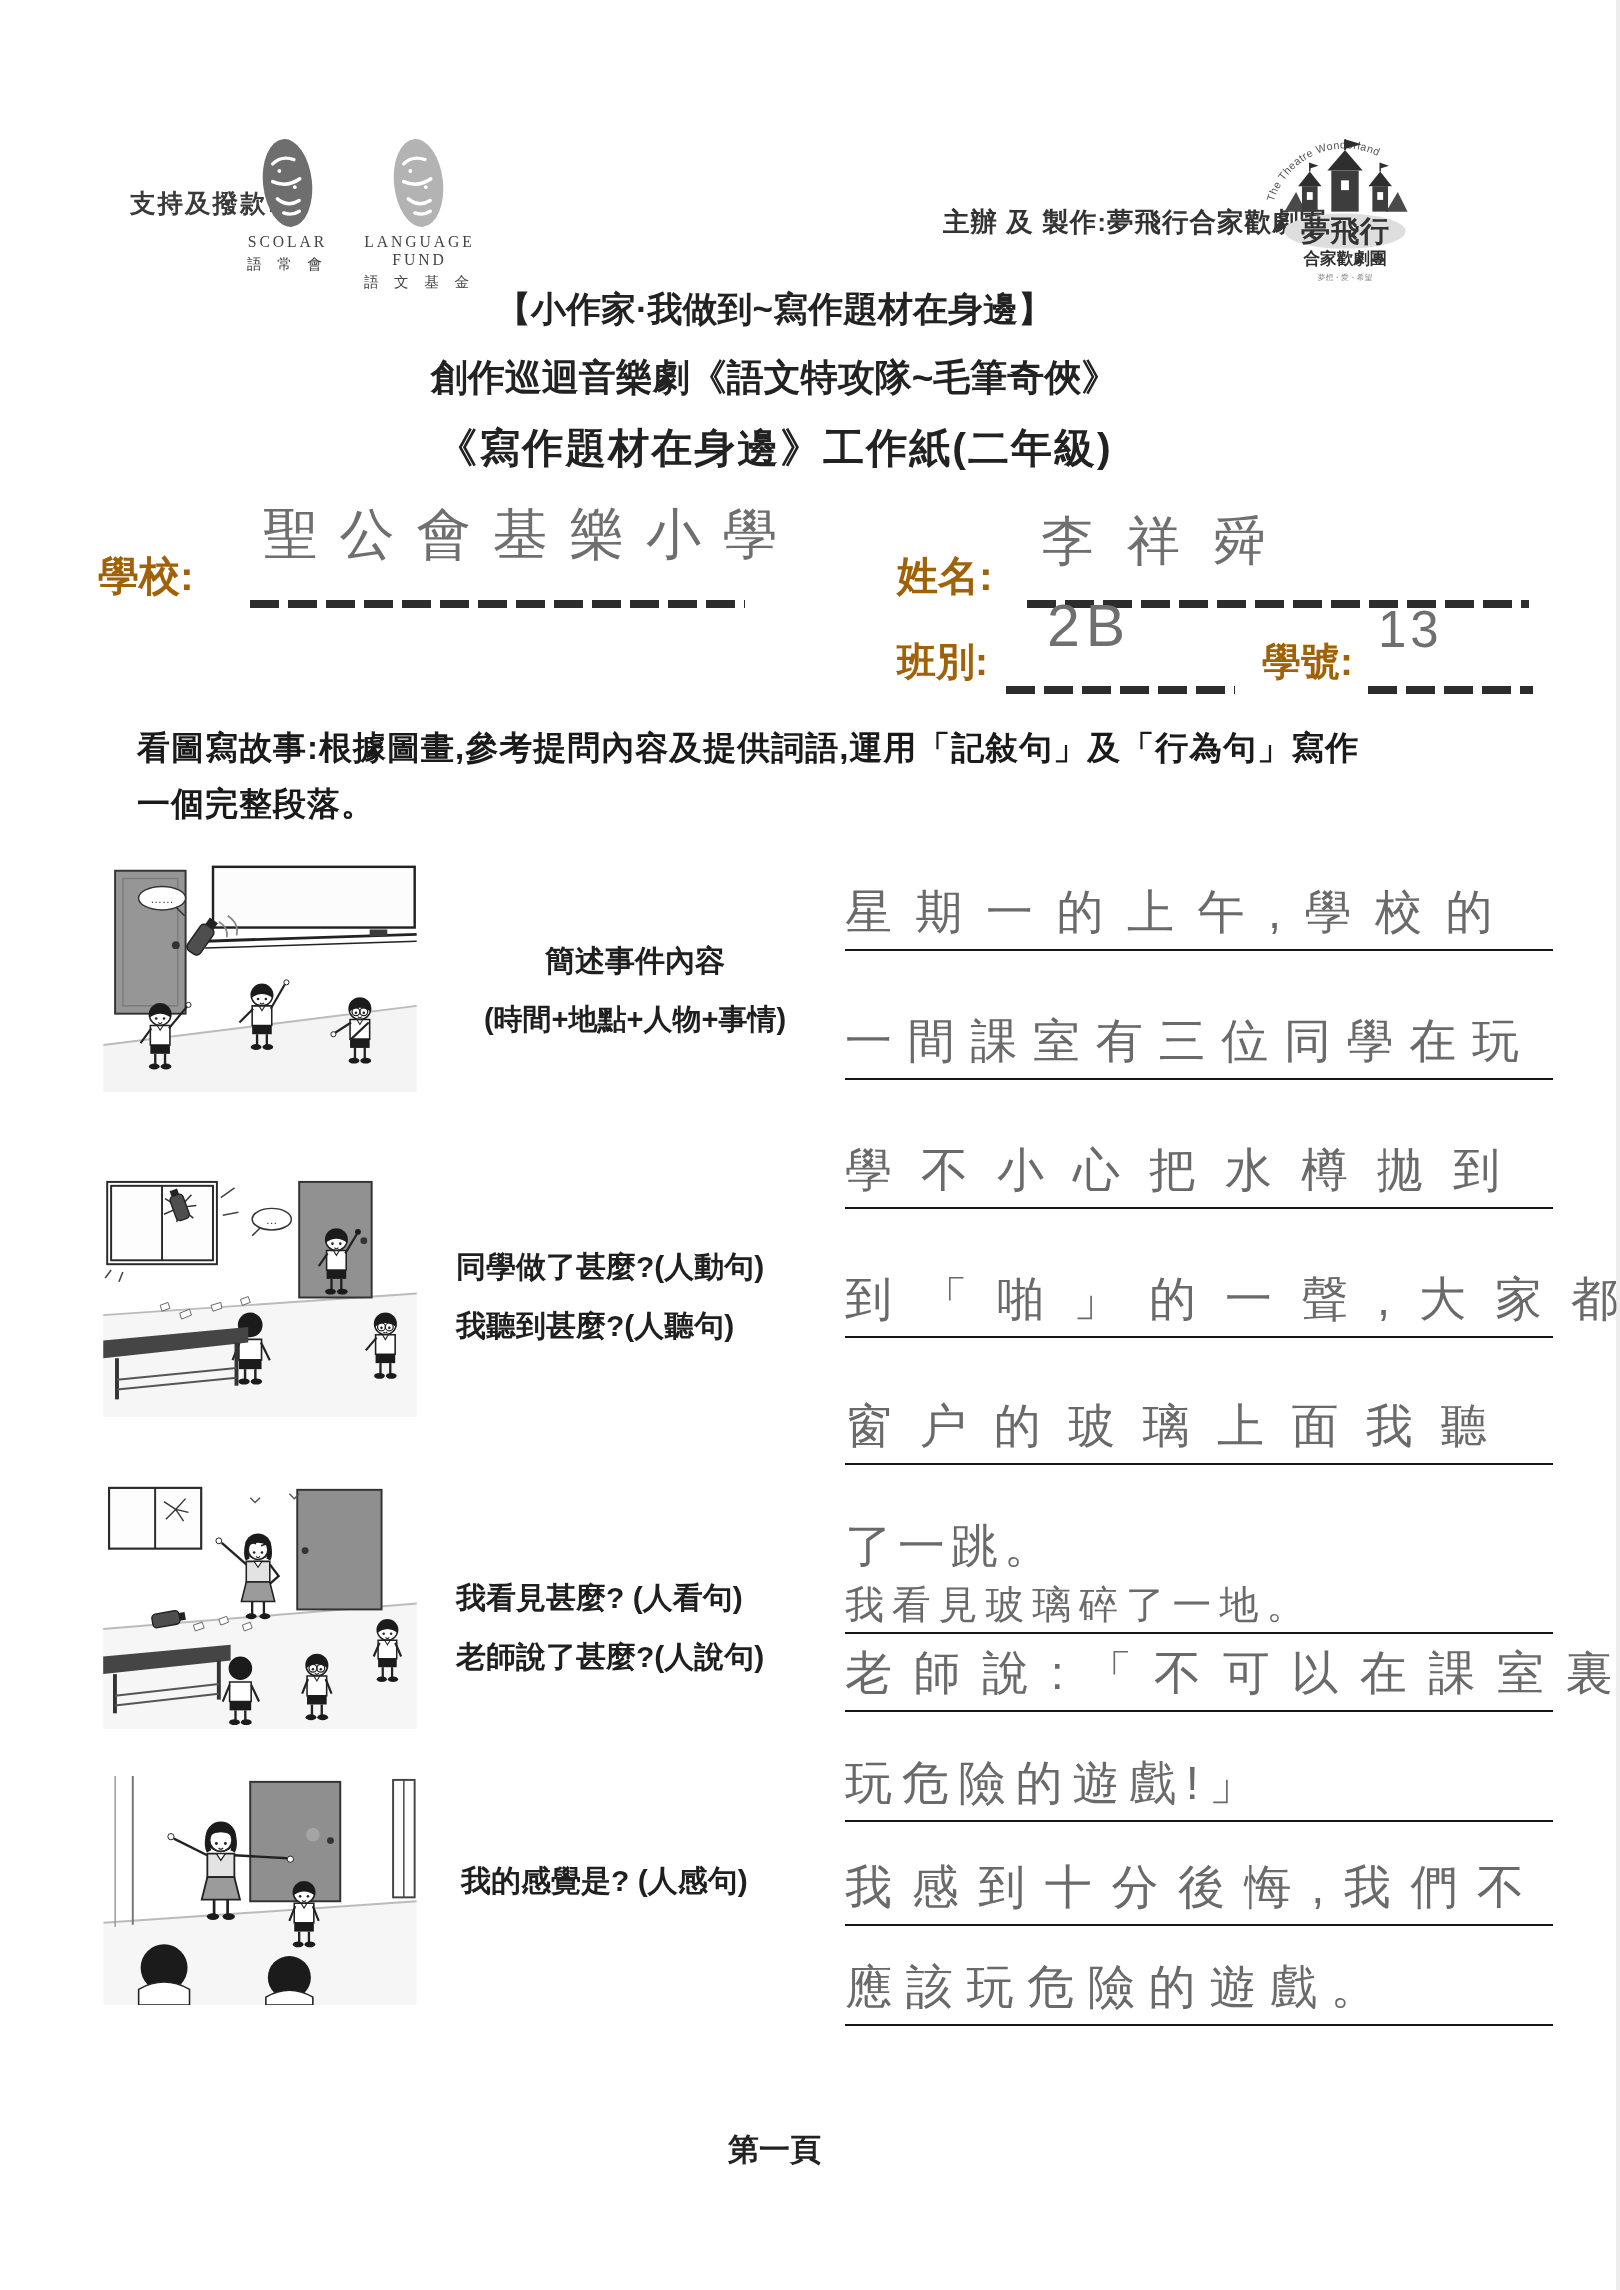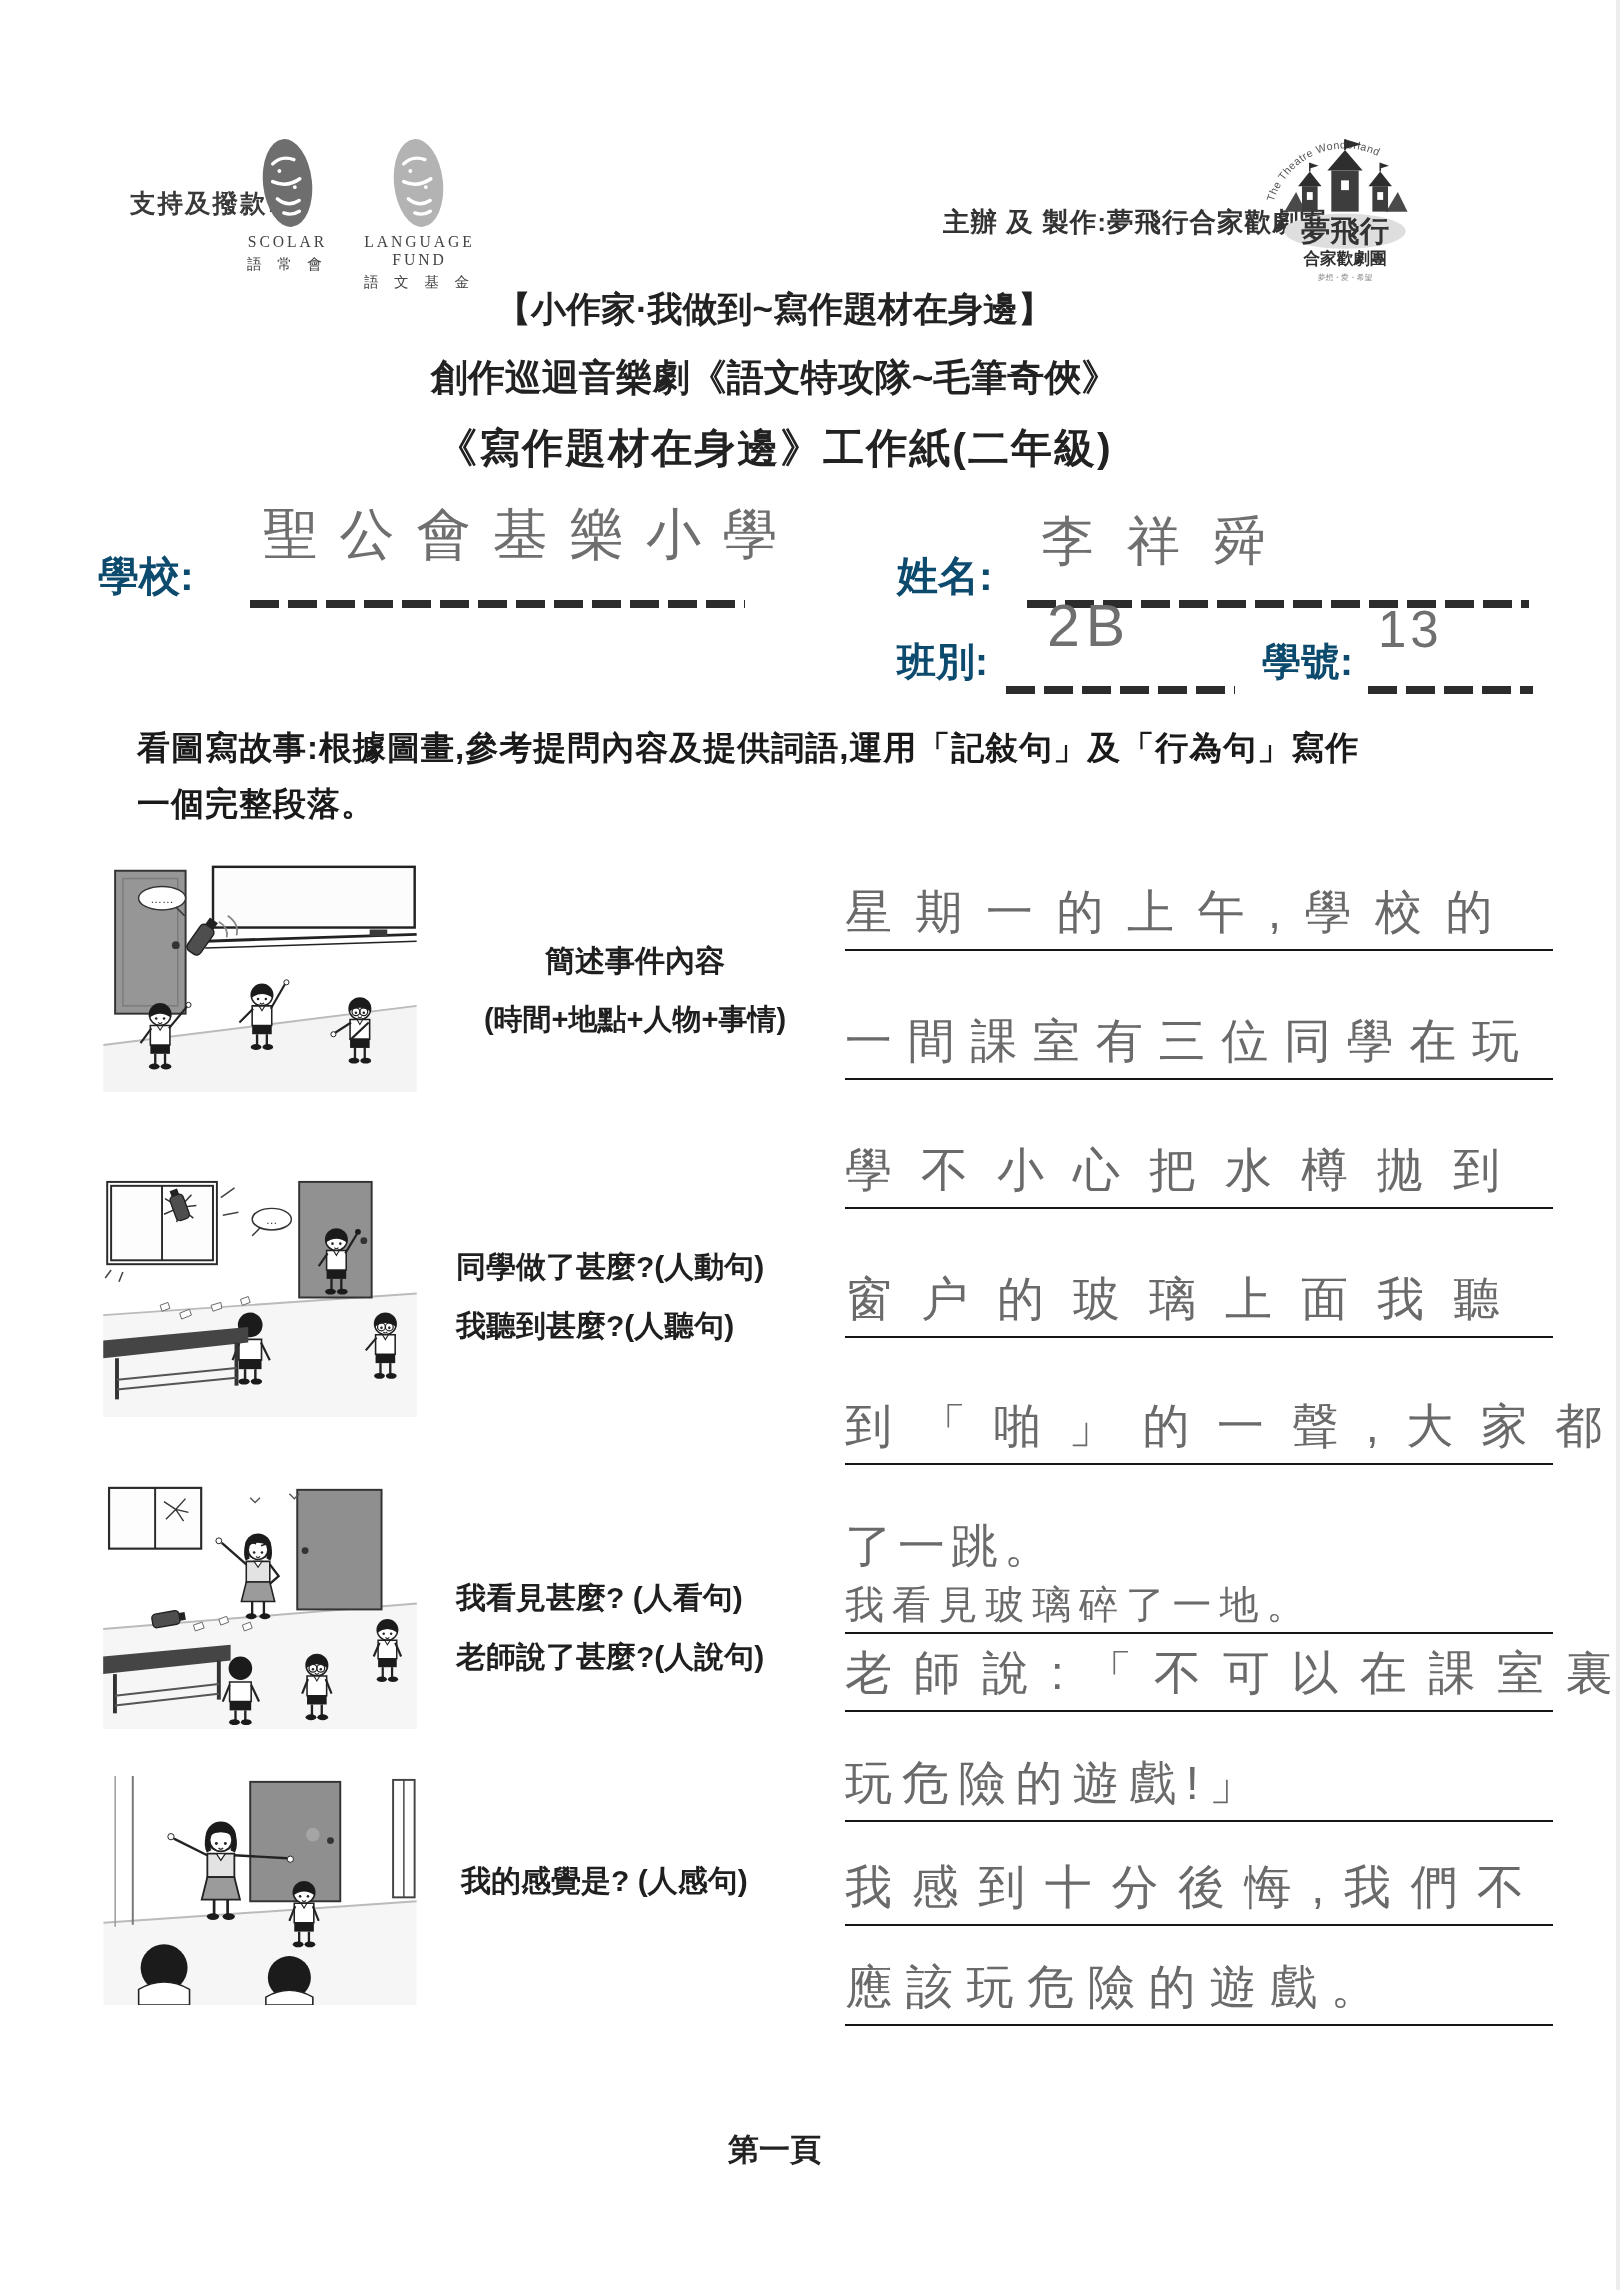--- a/index.html
+++ b/index.html
@@ -11,21 +11,21 @@
   .logo-cap{font-family:"Liberation Serif","DejaVu Serif",serif;color:#444;text-align:center;}
   .logo-cap .en{font-size:15.7px;letter-spacing:2.9px;}
   .logo-cap .zh{font-size:14.7px;letter-spacing:5.9px;margin-top:3.9px;}
   .org-line{font-size:26.5px;font-weight:700;color:#333;letter-spacing:1px;}
   
   .title{left:0;width:1549px;text-align:center;font-weight:800;color:#222;}
   .t1{top:286px;font-size:35px;}
   .t2{top:353px;font-size:37px;}
   .t3{top:421px;font-size:41px;letter-spacing:2px;}
   
-  .flabel{font-weight:800;color:#0c4a6e;}
+  .flabel{font-weight:800;color:#a16207;}
   .hand{color:#6f6f6f;font-weight:400;}
   .dash{height:7.8px;background:repeating-linear-gradient(90deg,#2c2c2c 0 29px,transparent 29px 38px);}
   
   .instr{font-size:33px;font-weight:800;color:#1a1a1a;line-height:56px;letter-spacing:1px;}
   
   .prompt{font-weight:800;color:#1f1f1f;font-size:30px;line-height:59px;}
   .pcenter{text-align:center;}
   
   .writearea{left:845px;top:863px;width:708px;display:flex;flex-direction:column;}
   .wr{display:flex;align-items:flex-end;border-bottom:2.9px solid #161616;}
@@ -369,24 +369,24 @@
     <div class="wr">
         <span class="hand">星期一的上午,學校的</span>
       </div>
     <div class="wr">
         <span class="hand">一間課室有三位同學在玩</span>
       </div>
     <div class="wr">
         <span class="hand">學不小心把水樽拋到</span>
       </div>
     <div class="wr">
+        <span class="hand">到「啪」的一聲,大家都嚇</span>
+      </div>
+    <div class="wr">
         <span class="hand">窗户的玻璃上面我聽</span>
-      </div>
-    <div class="wr">
-        <span class="hand">到「啪」的一聲,大家都嚇</span>
       </div>
     <div class="wr norule">
         <span class="hand">了一跳。</span>
       </div>
     <div class="wr">
         <span class="hand">我看見玻璃碎了一地。</span>
       </div>
     <div class="wr">
         <span class="hand">老師說:「不可以在課室裏</span>
       </div>

